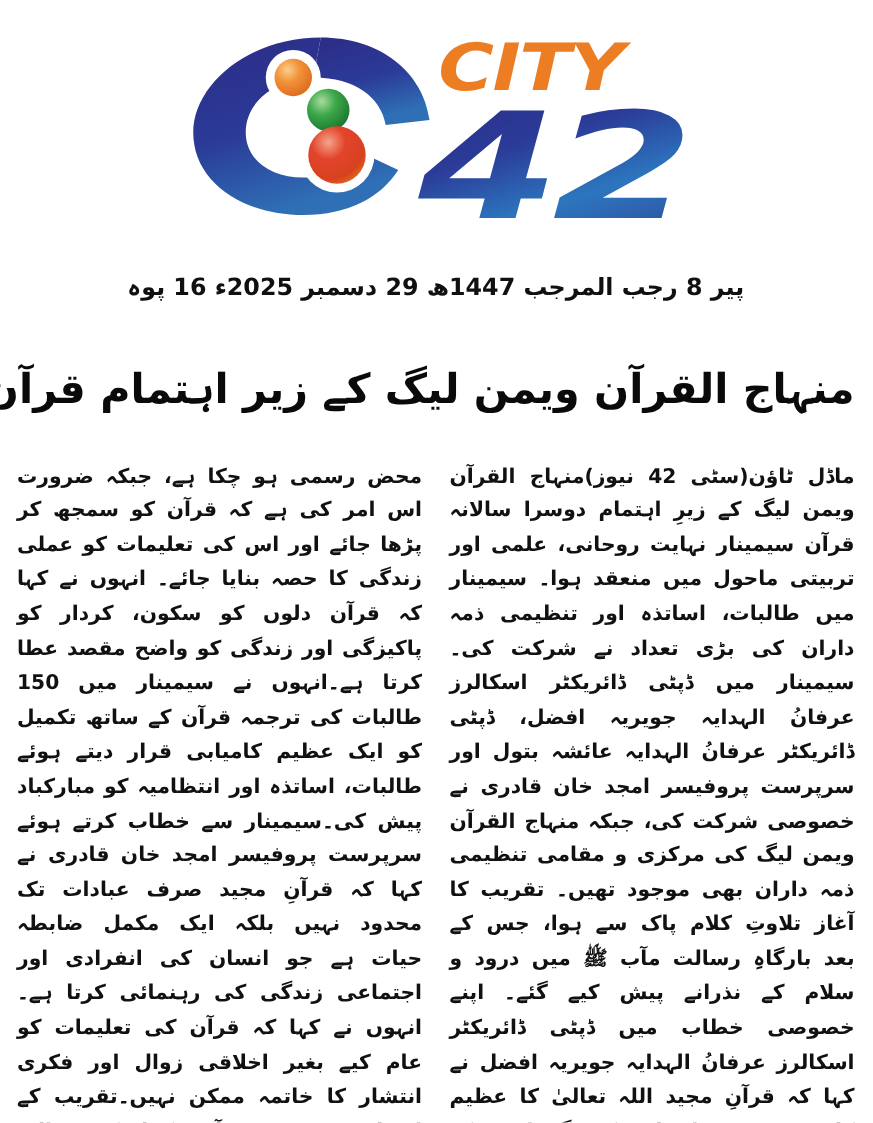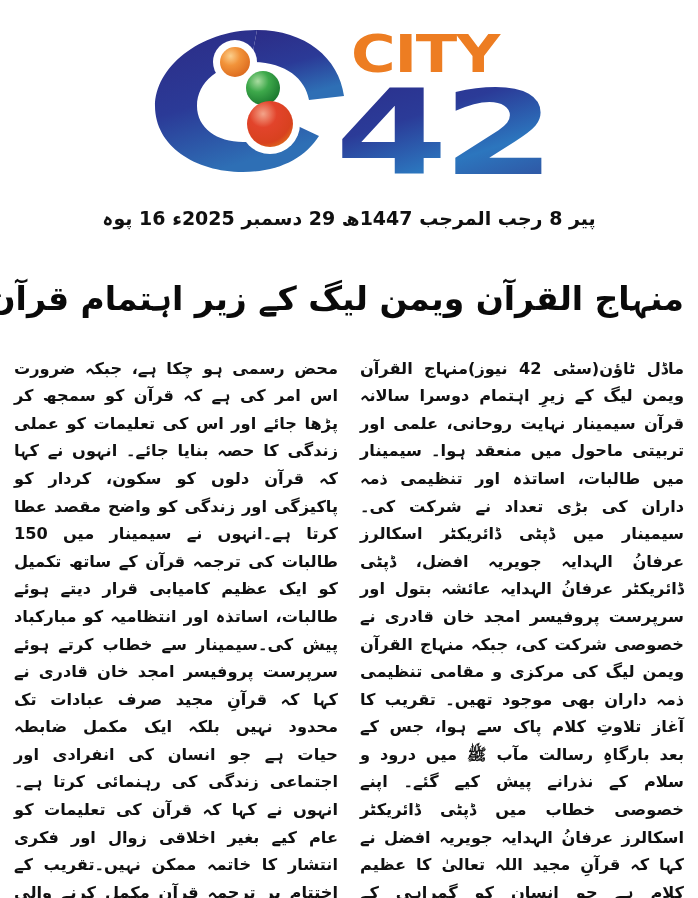--- a/index.html
+++ b/index.html
@@ -27,38 +27,39 @@
 
   
   .masthead {
     width: 100%;
     height: 200px;
     position: relative;
     display: flex;
     align-items: center;
     justify-content: center;
     direction: ltr;
+    font-style: italic;
   }
   .logo-wrap {
     position: relative;
     width: 420px;
     height: 160px;
     display: block;
   }
   .logo-svg { display: block; width: 420px; height: 160px; }
 
   
   .dateline {
     text-align: center;
     direction: rtl;
     font-size: 19px;
     font-weight: 700;
     letter-spacing: 0px;
     color: #101010;
-    margin-top: 4px;
+    margin-top: 16px;
     padding: 0 20px;
     font-family: "DejaVu Sans", "Liberation Sans", sans-serif;
     line-height: 1.5;
     white-space: nowrap;
   }
 
   
   .headline {
     direction: rtl;
     text-align: center;

